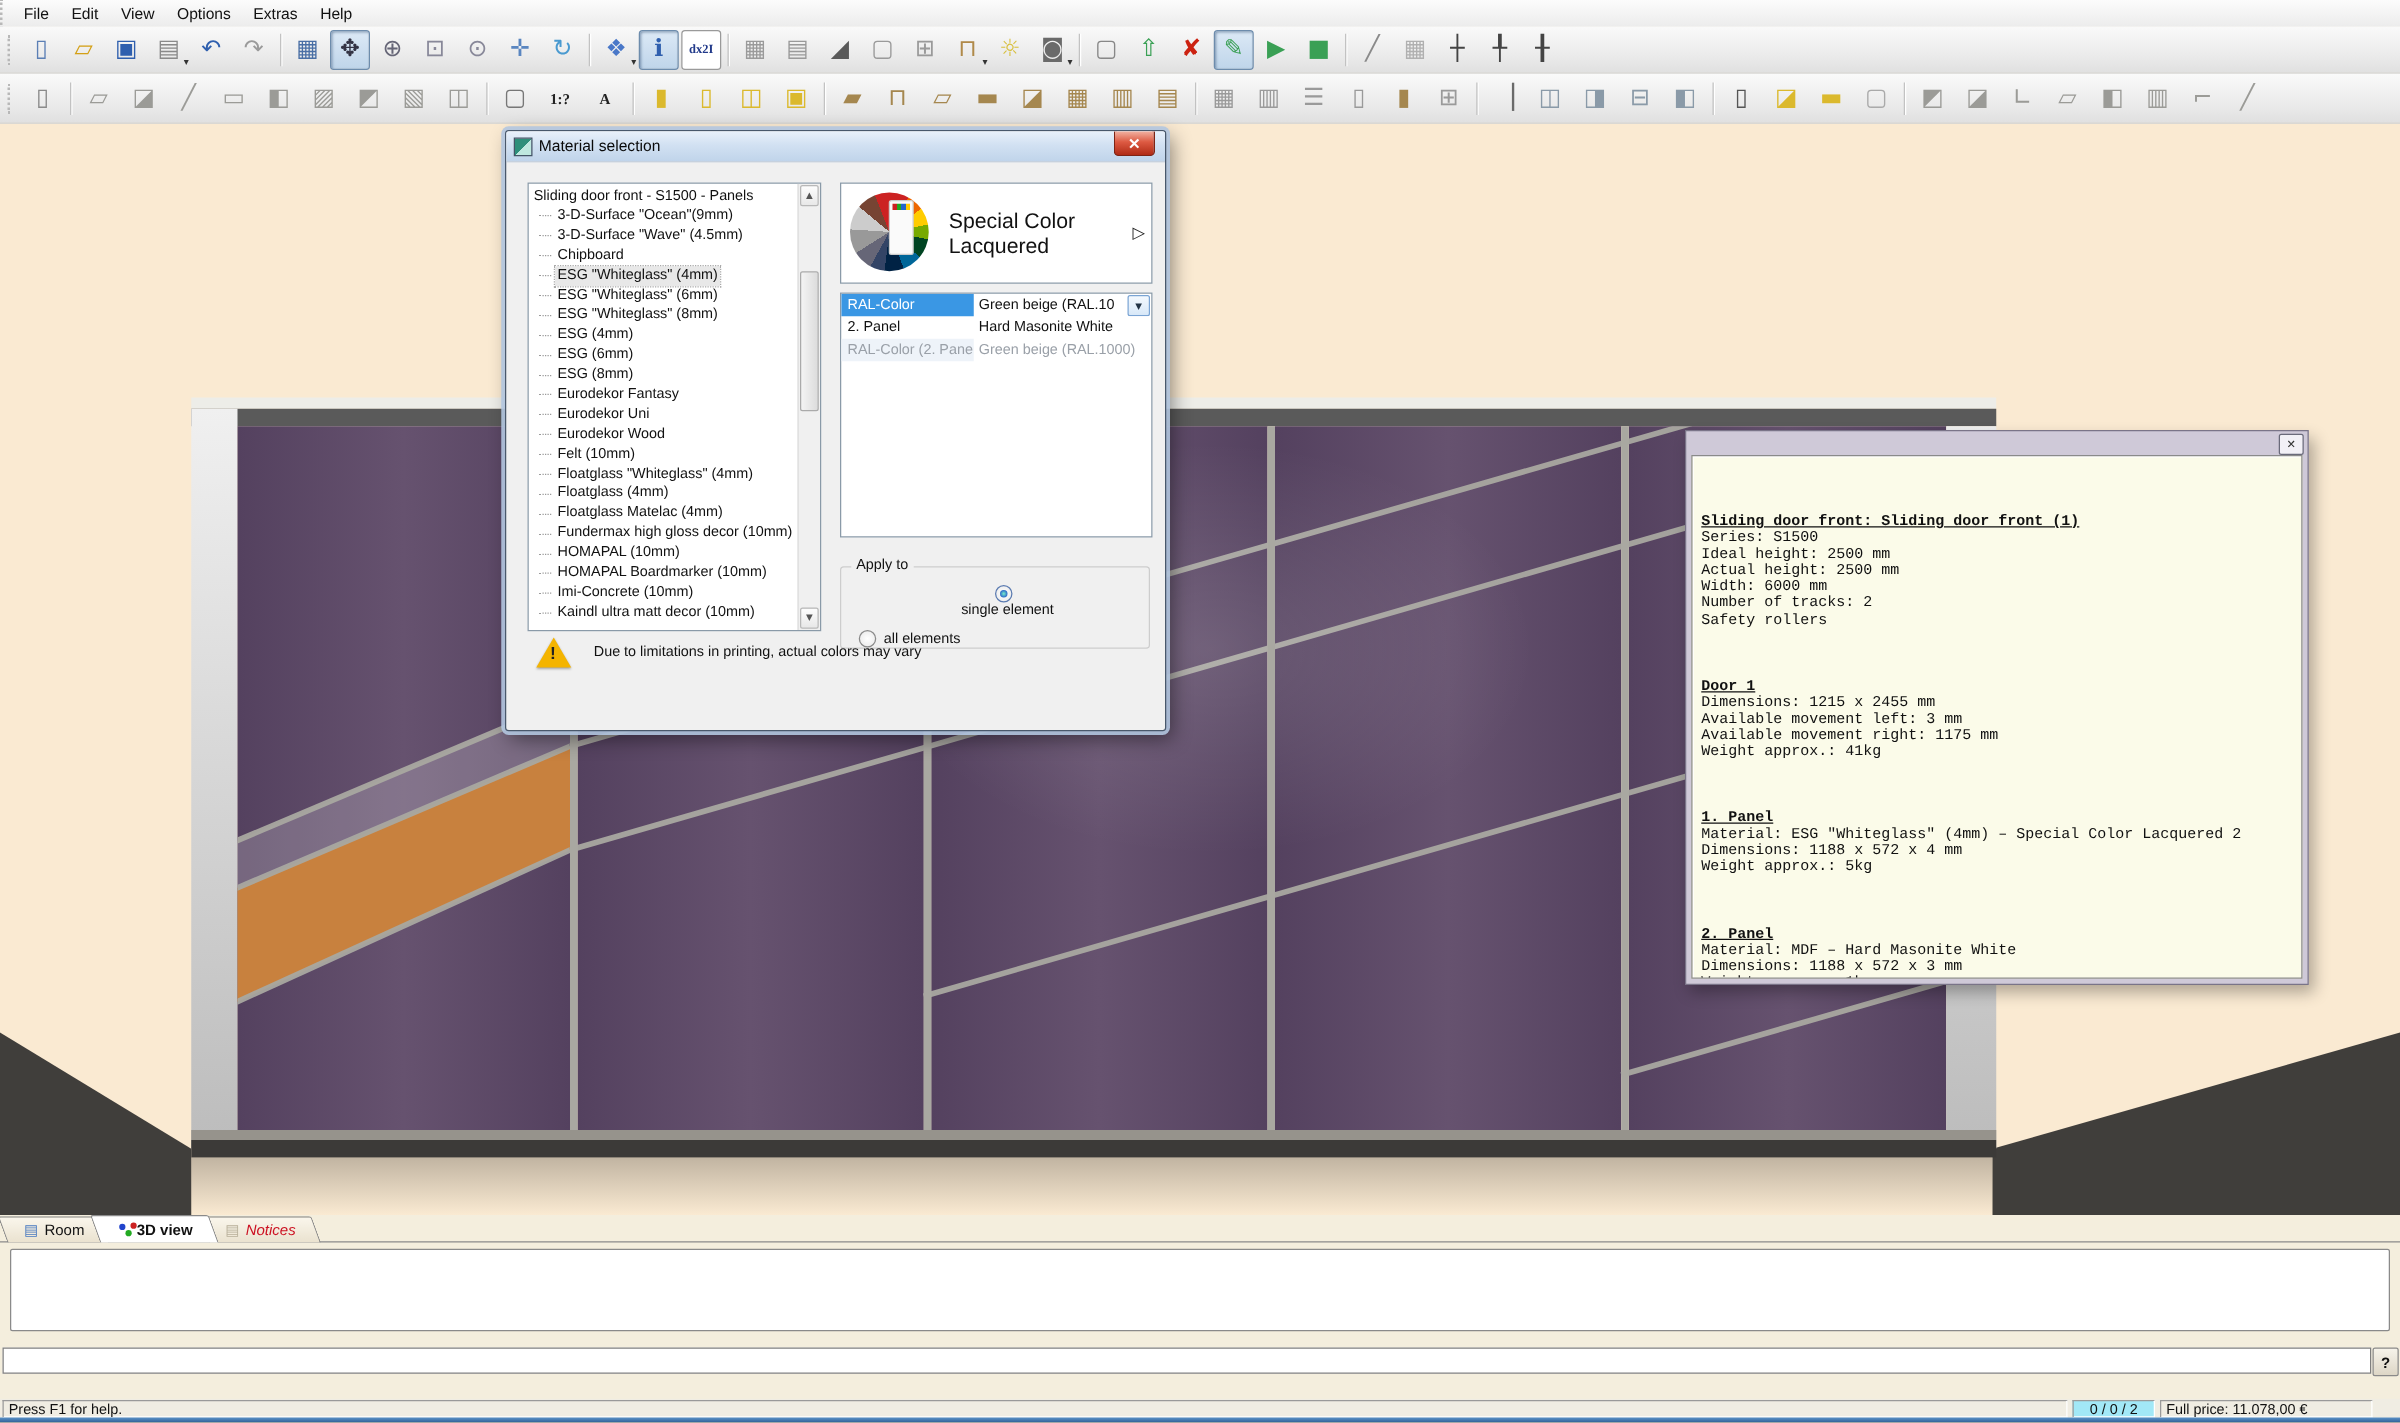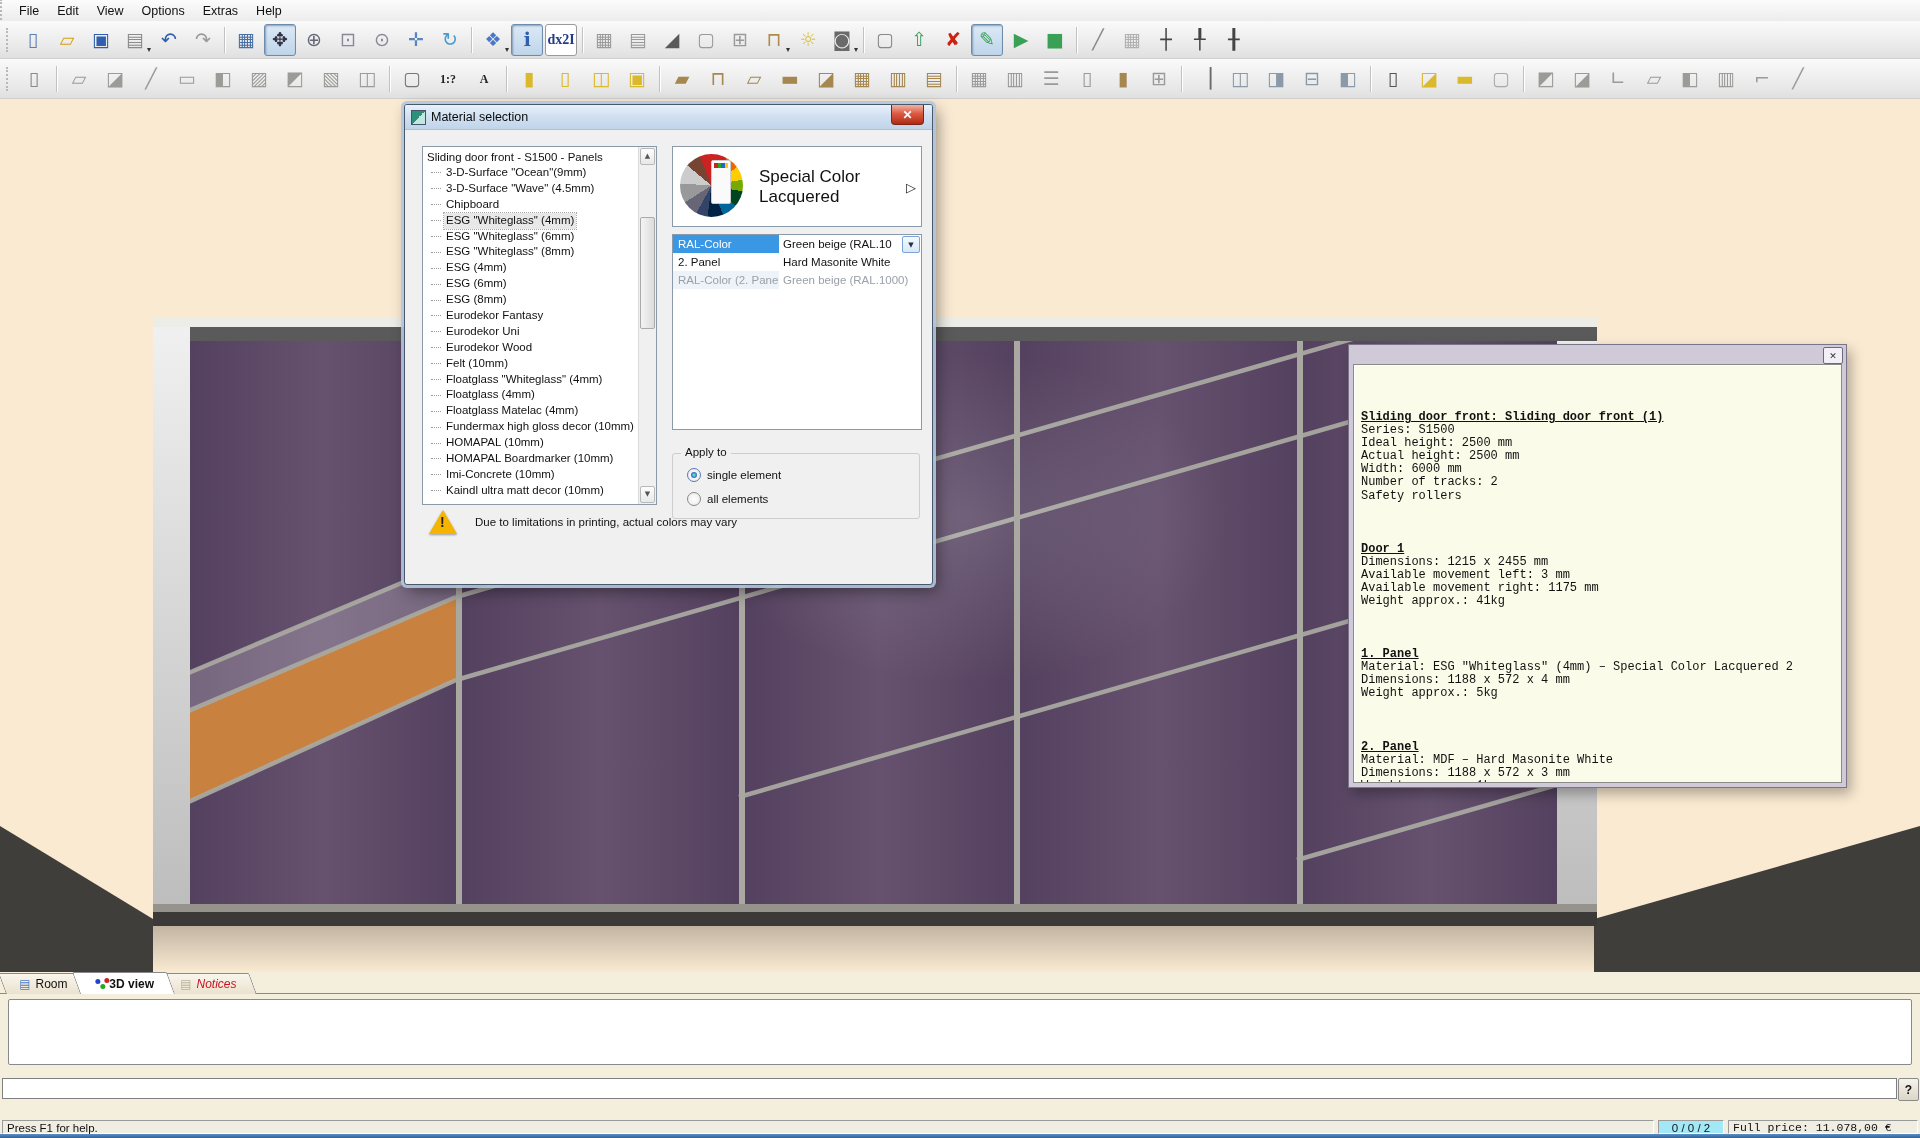--- a/index.html
+++ b/index.html
@@ -84,21 +84,21 @@
   .prow.dis{color:#9aa0a8;}
   .prow.dis .pc1{background:#eef3f9;}
   .pdd{position:absolute;right:1px;top:1px;width:16px;height:15px;
     background:linear-gradient(#f4f9fe,#d8e8f8);border:1px solid #7aa4d4;border-radius:2px;
     font-size:7px;color:#234;display:flex;align-items:center;justify-content:center;
     font-family:"DejaVu Sans",sans-serif;}
   .applybox{position:absolute;left:267px;top:348px;width:246px;height:64px;
     border:1px solid #cdcdcd;border-radius:3px;}
   .applybox legend,.applylegend{position:absolute;top:-8px;left:8px;background:#f0f0f0;padding:0 4px;font-size:11.5px;}
   .radiorow{display:flex;align-items:center;margin:10px 0 0 14px;}
-  .radiorow:first-of-type{margin-top:14px;}
+  .radiorow:first-of-type{margin-top:14px;flex-direction:column;}
   .radio{width:12px;height:12px;border-radius:50%;border:1px solid #8a8a8a;
     background:radial-gradient(#fff,#e8e8e8);position:relative;}
   .radio.on{border-color:#5a7ab0;}
   .radio.on:after{content:"";position:absolute;left:3px;top:3px;width:6px;height:6px;border-radius:50%;
     background:radial-gradient(#7ec,#2a66c8 70%);}
   .radiolabel{margin-left:6px;font-size:11.5px;}
   .warnrow{position:absolute;left:24px;top:405px;display:flex;align-items:center;}
   .warntri{width:0;height:0;border-left:14px solid transparent;border-right:14px solid transparent;
     border-bottom:24px solid #f4b400;position:relative;filter:drop-shadow(0 1px 1px #999);}
   .warntri:after{content:"!";position:absolute;left:-3px;top:4px;font-weight:bold;font-size:14px;color:#222;}
@@ -139,21 +139,21 @@
     border:1px solid #7f7f7f;}
   .helpbtn{position:absolute;left:1898px;top:106px;width:19px;height:21px;background:linear-gradient(#f6f3ea,#ddd6c6);
     border:1px solid #8a8a8a;border-radius:2px;font-weight:bold;font-size:12px;
     display:flex;align-items:center;justify-content:center;}
   .statusbar{position:absolute;left:0;top:147px;width:100%;height:15px;background:#f0ede3;
     display:flex;align-items:center;font-size:11.5px;}
   .spanel{height:14px;line-height:14px;border:1px solid;border-color:#9a9a9a #fff #fff #9a9a9a;
     box-sizing:border-box;background:#f0ede3;}
   .sp-help{width:1652px;margin-left:2px;padding-left:4px;}
   .sp-count{width:66px;margin-left:4px;background:#a2e8f7;text-align:center;}
-  .sp-price{width:190px;margin-left:4px;padding-left:4px;font-family:Liberation Mono, monospace;}
+  .sp-price{width:170px;margin-left:4px;padding-left:4px;}
   .bluebar{position:absolute;left:0;bottom:0;width:100%;height:4px;
     background:linear-gradient(#5a91c8,#2f6096);}
 </style>
 </head>
 <body>
 
 <div id="app">
 
   <div class="menubar" id="menubar">
       <div class="grip"></div>
@@ -210,21 +210,21 @@
       </div>
       <div class="sep"></div>
       <div class="tbtn">
         <span class="g" style="color: rgb(74, 120, 200);">❖</span>
         <span class="dd">▾</span>
       </div>
       <div class="tbtn pressed">
         <span class="g" style="color: rgb(47, 95, 174);">ℹ</span>
       </div>
       <div class="tbtn txt framed">
-        <span class="g" style="color: rgb(34, 58, 138); font-size: 14px;">dx2I</span>
+        <span class="g" style="color: rgb(34, 58, 138); font-size: 10px;">dx2I</span>
       </div>
       <div class="sep"></div>
       <div class="tbtn">
         <span class="g" style="color: rgb(154, 154, 154);">▦</span>
       </div>
       <div class="tbtn">
         <span class="g" style="color: rgb(154, 154, 154);">▤</span>
       </div>
       <div class="tbtn">
         <span class="g" style="color: rgb(90, 90, 90);">◢</span>

